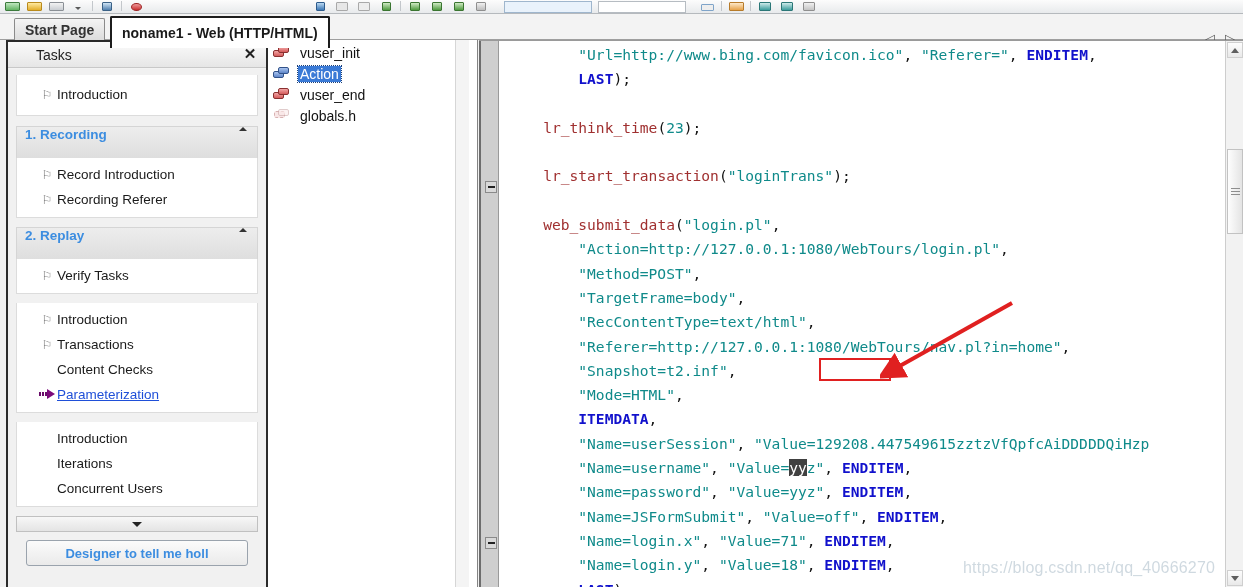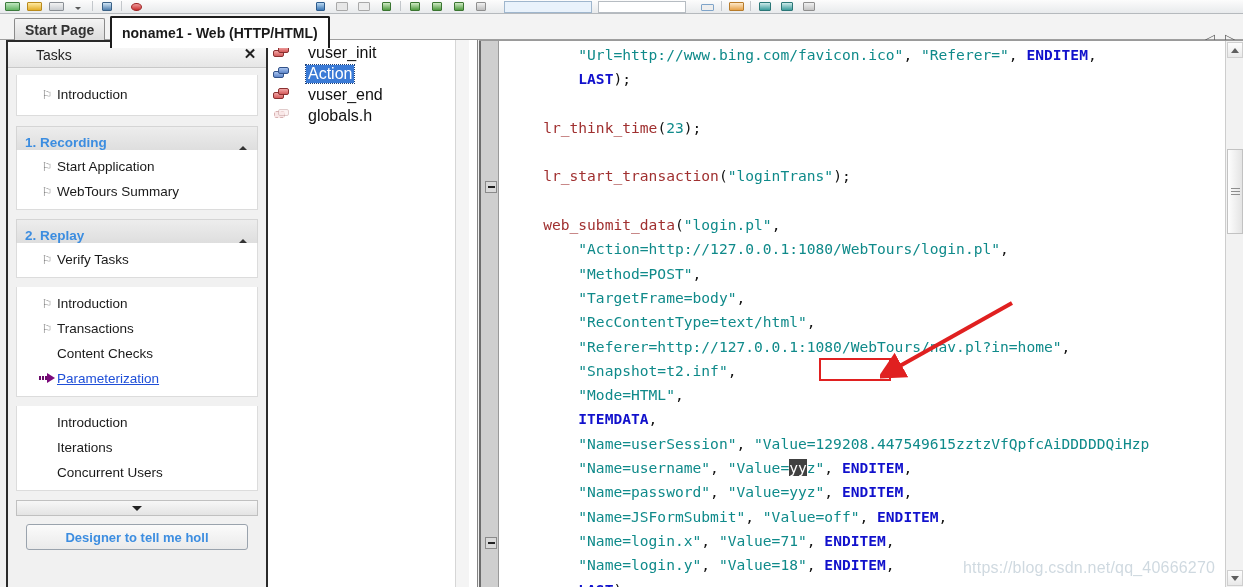--- a/index.html
+++ b/index.html
@@ -83,21 +83,21 @@
     background: #f1f1f1; padding: 6px 8px 0 8px; overflow: hidden;
   }
   .intro-block {
     background: #ffffff; border: 1px solid #dcdcdc; border-top: none;
     padding: 7px 0 8px 0; margin: 0 0 10px 0;
   }
   .sec { margin-bottom: 9px; }
   .sec-head {
     background: linear-gradient(#ededed,#dedede);
     border: 1px solid #d5d5d5; border-bottom: none;
-    height: 24px; display: flex; align-items: flex-end; padding: 0 8px;
+    height: 32px; display: flex; align-items: flex-start; padding: 0 8px;
     position: relative;
   }
   .sec-title { font-size: 13.5px; font-weight: bold; color: #3c8de0; }
   .sec-arrow {
     position: absolute; right: 10px; width: 0; height: 0;
     border-left: 4px solid transparent; border-right: 4px solid transparent;
     border-bottom: 4px solid #333;
   }
   .sec-body { background: #ffffff; border: 1px solid #dcdcdc; border-top: none; padding: 4px 0 5px 0; }
   .titem { display: flex; align-items: center; height: 25px; padding-left: 22px; }
@@ -133,21 +133,21 @@
   }
   .bottom-btn span { font-size: 13px; font-weight: bold; color: #3c8de0; }
 
   
   .tree-outer {
     position: absolute; left: 268px; top: 40px; width: 210px; height: 547px;
     background: #ffffff; border-right: 1px solid #848484;
   }
   .tree-list { padding: 2px 0 0 2px; }
   .tree-row { display: flex; align-items: center; height: 21px; padding-left: 3px; }
-  .tree-row .tlbl { font-size: 16px; color: #111; margin-left: 16px; padding: 0 2px; }
+  .tree-row .tlbl { font-size: 14px; color: #111; margin-left: 8px; padding: 0 2px; }
   .tree-row.selected .tlbl {
     background: #3a7ad6; color: #ffffff; outline: 1px dotted #1b3f78;
   }
   .brick {
     width: 17px; height: 14px; position: relative; flex: none;
   }
   .brick .b1, .brick .b2 {
     position: absolute; width: 11px; height: 7px; border: 1px solid #8a3030; border-radius: 2px;
     background: linear-gradient(#f2a6a6,#d45b5b);
   }
@@ -331,25 +331,25 @@
       </div>
 
       <div class="sec">
         <div class="sec-head">
           <span class="sec-title">1. Recording</span>
           <span class="sec-arrow"></span>
         </div>
         <div class="sec-body">
           <div class="titem">
             <span class="glyph">⚐</span>
-            <span class="lbl">Start Application</span>
+            <span class="lbl">Record Introduction</span>
           </div>
           <div class="titem">
             <span class="glyph">⚐</span>
-            <span class="lbl">WebTours Summary</span>
+            <span class="lbl">Recording Referer</span>
           </div>
         </div>
       </div>
 
       <div class="sec">
         <div class="sec-head">
           <span class="sec-title">2. Replay</span>
           <span class="sec-arrow"></span>
         </div>
         <div class="sec-body">

